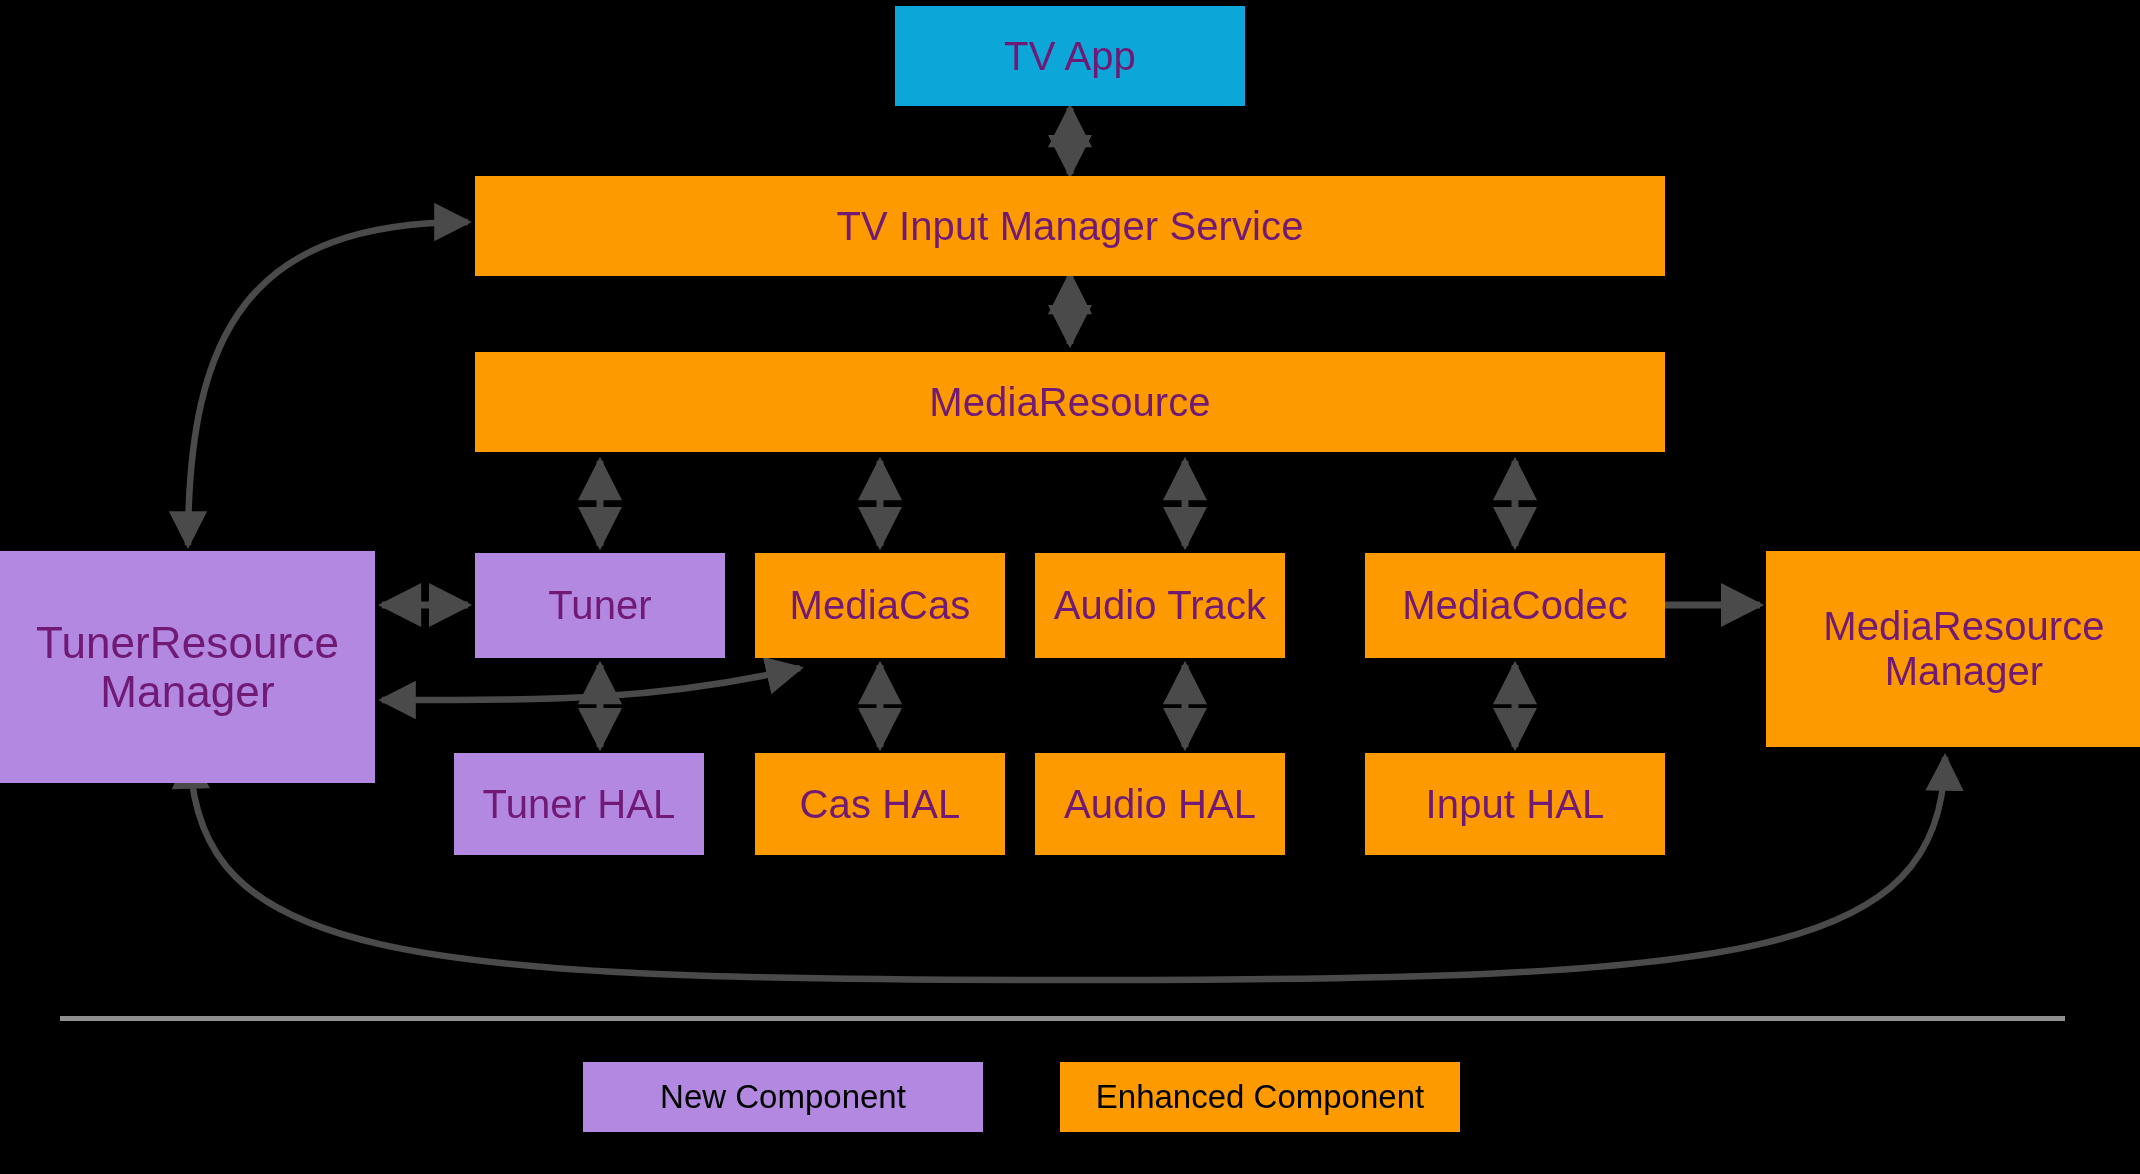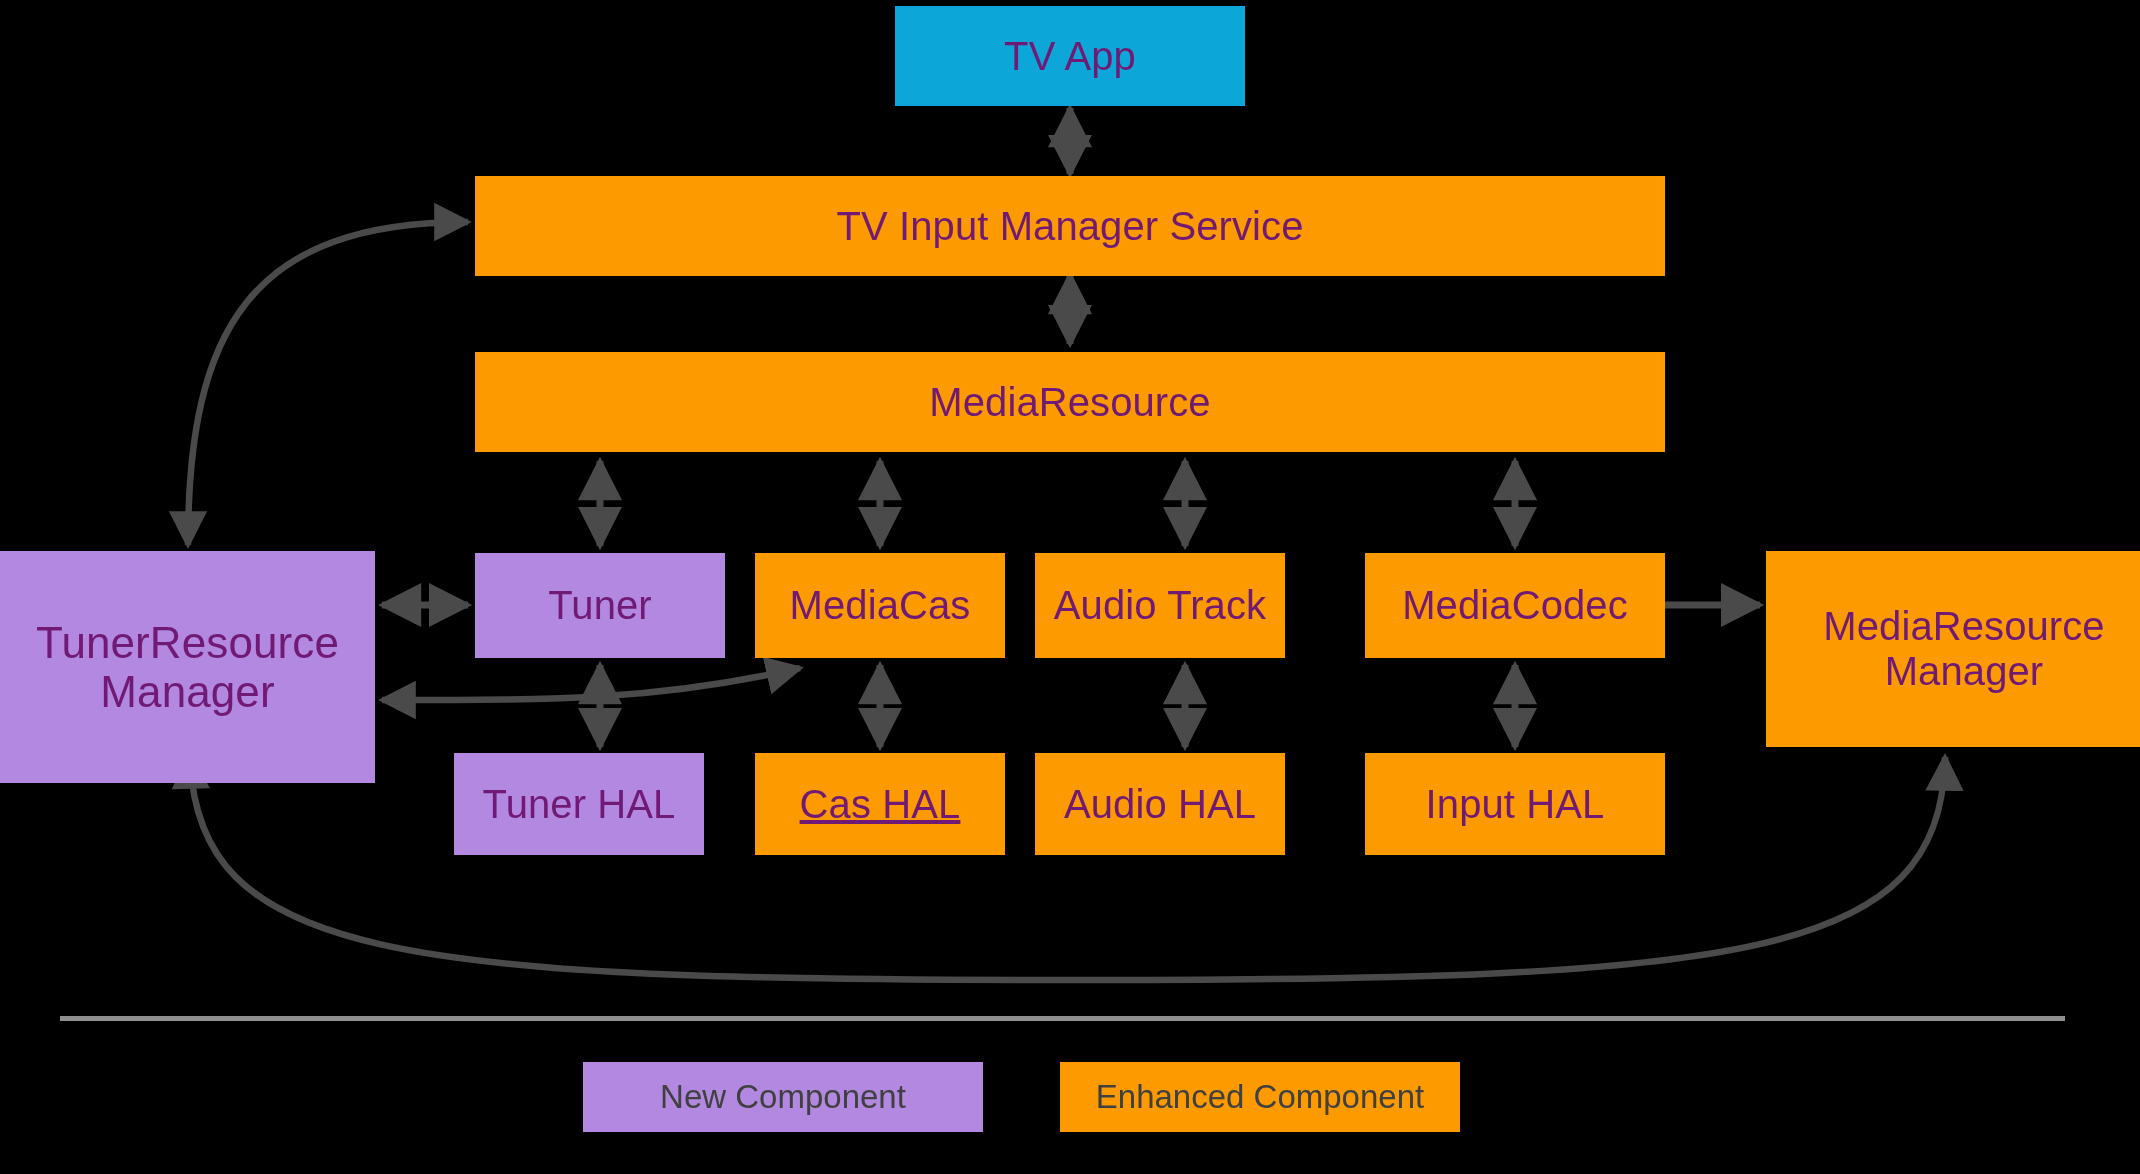--- a/index.html
+++ b/index.html
@@ -44,21 +44,21 @@
     z-index: 2;
     pointer-events: none;
   }
 
   .legend-swatch {
     position: absolute;
     box-sizing: border-box;
     display: flex;
     align-items: center;
     justify-content: center;
-    color: #404040;
+    color: #000000;
     font-size: 33px;
     z-index: 3;
   }
   .divider {
     position: absolute;
     background: #8f8f8f;
     z-index: 2;
   }
 </style>
 </head>
@@ -154,21 +154,21 @@
 
   <div class="node orange" style="left:1766px; top:551px; width:396px; height:196px; font-size:40px; flex-direction:column;">
     <span>MediaResource</span>
     <span>Manager</span>
   </div>
 
   <div class="node purple" style="left:454px; top:753px; width:250px; height:102px; font-size:40px;">
     <span>Tuner HAL</span>
   </div>
 
-  <div class="node orange" style="left:755px; top:753px; width:250px; height:102px; font-size:40px;text-decoration:underline;">
+  <div class="node orange" style="left:755px; top:753px; width:250px; height:102px; font-size:40px;">
     <span>Cas HAL</span>
   </div>
 
   <div class="node orange" style="left:1035px; top:753px; width:250px; height:102px; font-size:40px;">
     <span>Audio HAL</span>
   </div>
 
   <div class="node orange" style="left:1365px; top:753px; width:300px; height:102px; font-size:40px;">
     <span>Input HAL</span>
   </div>

